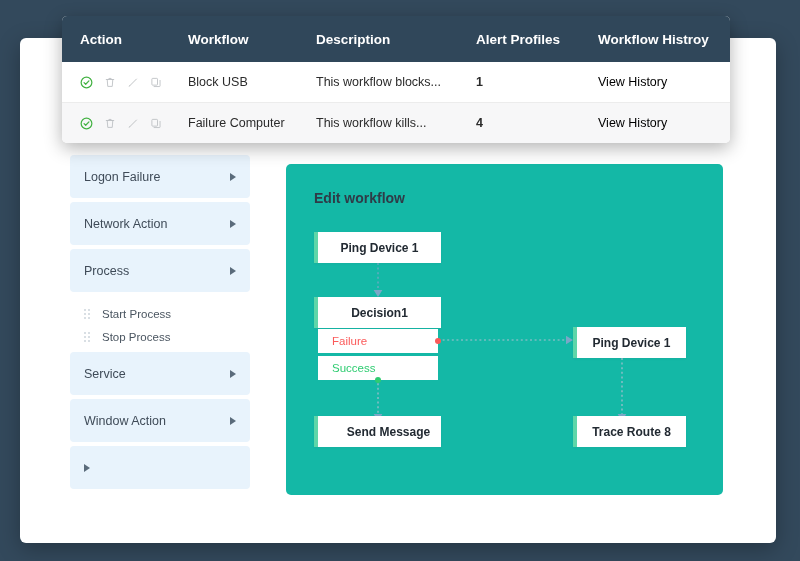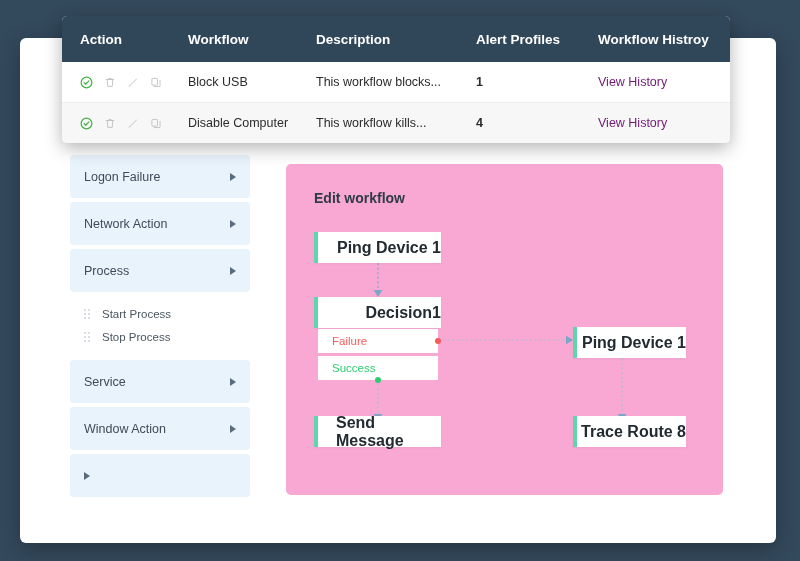--- a/index.html
+++ b/index.html
@@ -73,21 +73,21 @@
   .col-hist     { width: auto; }
   th.col-action { padding-left: 18px !important; }
 
   .action-icons {
     display: flex;
     align-items: center;
     gap: 11px;
   }
   .ico { display: inline-block; line-height: 0; }
   .link-history {
-    color: #701a75;
+    color: #000000;
     font-size: 12.5px;
     text-decoration: none;
     cursor: pointer;
   }
   .alert-count { font-weight: bold; font-size: 12.5px; }
 
   
   #accordion {
     position: absolute;
     left: 70px;
@@ -110,21 +110,21 @@
     font-size: 12.5px;
     color: #3f4b58;
   }
   .acc-arrow {
     width: 0; height: 0;
     border-left: 6px solid #5a6b7b;
     border-top: 4.5px solid transparent;
     border-bottom: 4.5px solid transparent;
   }
   .sub-list {
-    padding: 6px 0 12px 0;
+    padding: 6px 0 4px 0;
     text-align: right;
   }
   .sub-item {
     display: flex;
     align-items: center;
     height: 23px;
     padding-left: 14px;
     cursor: pointer;
   }
   .drag-dots {
@@ -139,41 +139,41 @@
   .drag-dots i { background: #cdd4db; border-radius: 50%; display:block; }
   .sub-label { font-size: 11.5px; color: #4a5560; }
 
   
   #workflow-panel {
     position: absolute;
     left: 286px;
     top: 164px;
     width: 437px;
     height: 331px;
-    background: #f9a8d4;
+    background: #14b8a6;
     border-radius: 5px;
   }
   #wf-title {
     position: absolute;
     left: 28px;
     top: 26px;
     font-size: 14px;
     font-weight: bold;
     color: #2f3b47;
   }
   #canvas { position: absolute; left:0; top:0; width:100%; height:100%; }
 
   .node {
     position: absolute;
     background: #ffffff;
     height: 31px;
     display: flex;
     align-items: center;
-    justify-content: flex-end;
-    font-size: 16px;
+    justify-content: center;
+    font-size: 12px;
     font-weight: bold;
     color: #222a32;
     border-left: 4px solid #5ed6a9;
     box-sizing: border-box;
     box-shadow: 0 1px 2px rgba(40,70,100,0.07);
     cursor: pointer;
   }
   .branch {
     position: absolute;
     background: #ffffff;
@@ -268,21 +268,21 @@
                 </svg>
             </span>
             <span class="ico">
               <svg width="12" height="13" viewBox="0 0 16 16">
                   <rect x="2.5" y="2.5" width="7.5" height="9" rx="1" fill="none" stroke="#b9bcc0" stroke-width="1.1"></rect>
                   <path d="M5.4 13.4h7.1a.9.9 0 00.9-.9V5.2" fill="none" stroke="#b9bcc0" stroke-width="1.1" stroke-linecap="round"></path>
                 </svg>
             </span>
           </div>
         </td>
-        <td class="col-workflow">Disable Computer</td>
+        <td class="col-workflow">Failure Computer</td>
         <td class="col-desc">This workflow kills...</td>
         <td class="col-alert">
           <span class="alert-count">4</span>
         </td>
         <td class="col-hist">
           <span class="link-history">View History</span>
         </td>
       </tr>
     </tbody>
   </table>

